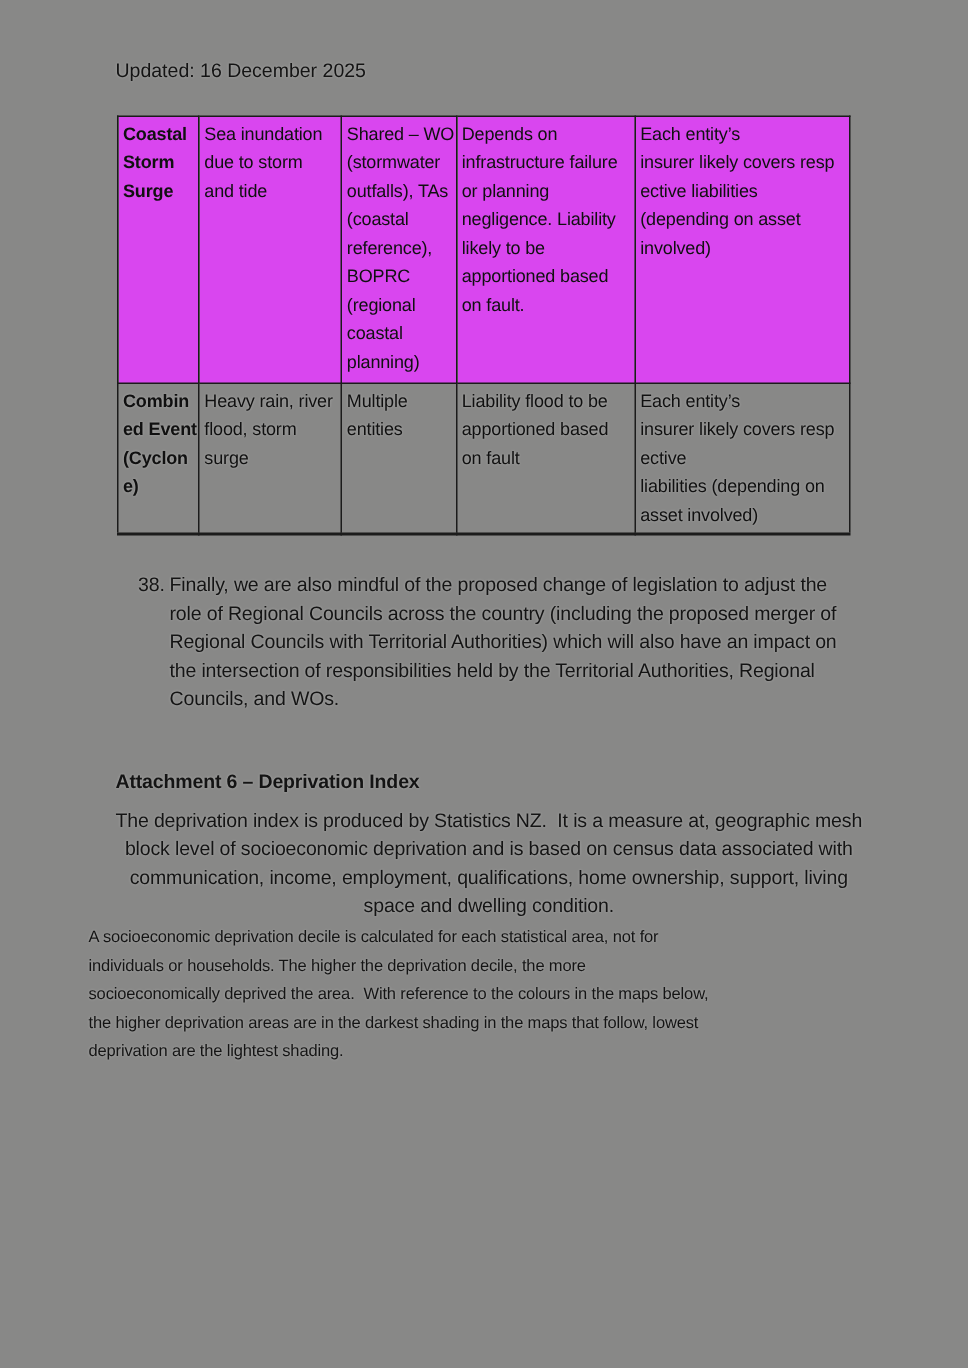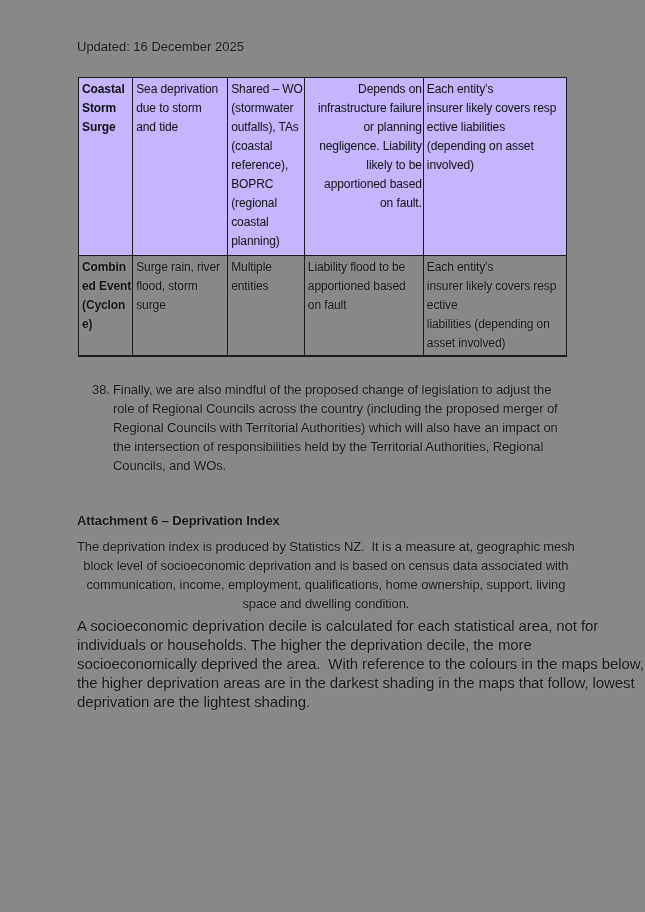--- a/index.html
+++ b/index.html
@@ -21,61 +21,61 @@
     border:1px solid #1b1b1b;border-bottom:2px solid #1b1b1b;}
   #hazard-table td{
     border:1px solid #1b1b1b;
     font-size:12px;line-height:19px;letter-spacing:-0.1px;
     vertical-align:top;
     padding:2px 1px 2px 3px;
     white-space:pre;overflow:hidden;
     color:#101010;
   }
   tr.row-1{height:178px;}
-  tr.row-1 td{background:#c4b5fd;}
+  tr.row-1 td{background:#d946ef;}
   tr.row-2{height:97px;}
   tr.row-2 td{background:transparent;}
   td.bold-cell{font-weight:bold;}
   .r1c1{padding-top:46px;}
   .r1c2{padding-top:45px;}
   .r1c3{padding-top:1px;}
-  .r1c4{padding-top:21px;text-align:right;}
+  .r1c4{padding-top:21px;}
   .r1c5{padding-top:26px;}
   .r2c1{padding-top:6px;margin-left:15px;}
   .r2c2{padding-top:1px;}
   .r2c3{padding-top:13px;}
   .r2c4{padding-top:5px;}
   .r2c5{padding-top:1px;}
 
   
   #paragraph-26{left:92px;top:380px;display:flex;font-size:13px;line-height:19px;letter-spacing:-0.1px;}
   #paragraph-26 .num{width:21px;flex:0 0 21px;}
   #attachment-heading{left:77px;top:511px;font-size:13px;line-height:19px;font-weight:bold;letter-spacing:-0.1px;}
   #deprivation-para-1{left:77px;top:537px;font-size:13px;line-height:19px;letter-spacing:-0.1px;text-align:center;}
-  #deprivation-para-2{left:77px;top:616px;font-size:15px;line-height:19px;letter-spacing:-0.1px;}
+  #deprivation-para-2{left:59px;top:616px;font-size:11px;line-height:19px;letter-spacing:-0.1px;}
 </style>
 </head>
 <body>
 
 <div id="updated-line" class="abs halo pre">Updated: 16 December 2025</div>
 
 <table id="hazard-table" class="abs">
   <colgroup>
     <col style="width:54px">
       <col style="width:95px">
       <col style="width:76px">
     <col style="width:119px">
       <col style="width:143px">
   </colgroup>
   <tbody>
     <tr class="row-1">
       <td class="bold-cell r1c1">Coastal
 Storm
 Surge</td>
-      <td class="r1c2">Sea deprivation
+      <td class="r1c2">Sea inundation
 due to storm
 and tide</td>
       <td class="r1c3">Shared – WO
 (stormwater
 outfalls), TAs
 (coastal
 reference),
 BOPRC
 (regional
 coastal
@@ -91,21 +91,21 @@
 insurer likely covers resp
 ective liabilities
 (depending on asset
 involved)</td>
     </tr>
     <tr class="row-2">
       <td class="bold-cell r2c1 halo">Combin
 ed Event
 (Cyclon
 e)</td>
-      <td class="r2c2 halo">Surge rain, river
+      <td class="r2c2 halo">Heavy rain, river
 flood, storm
 surge</td>
       <td class="r2c3 halo">Multiple
 entities</td>
       <td class="r2c4 halo">Liability flood to be
 apportioned based
 on fault</td>
       <td class="r2c5 halo">Each entity’s
 insurer likely covers resp
 ective

